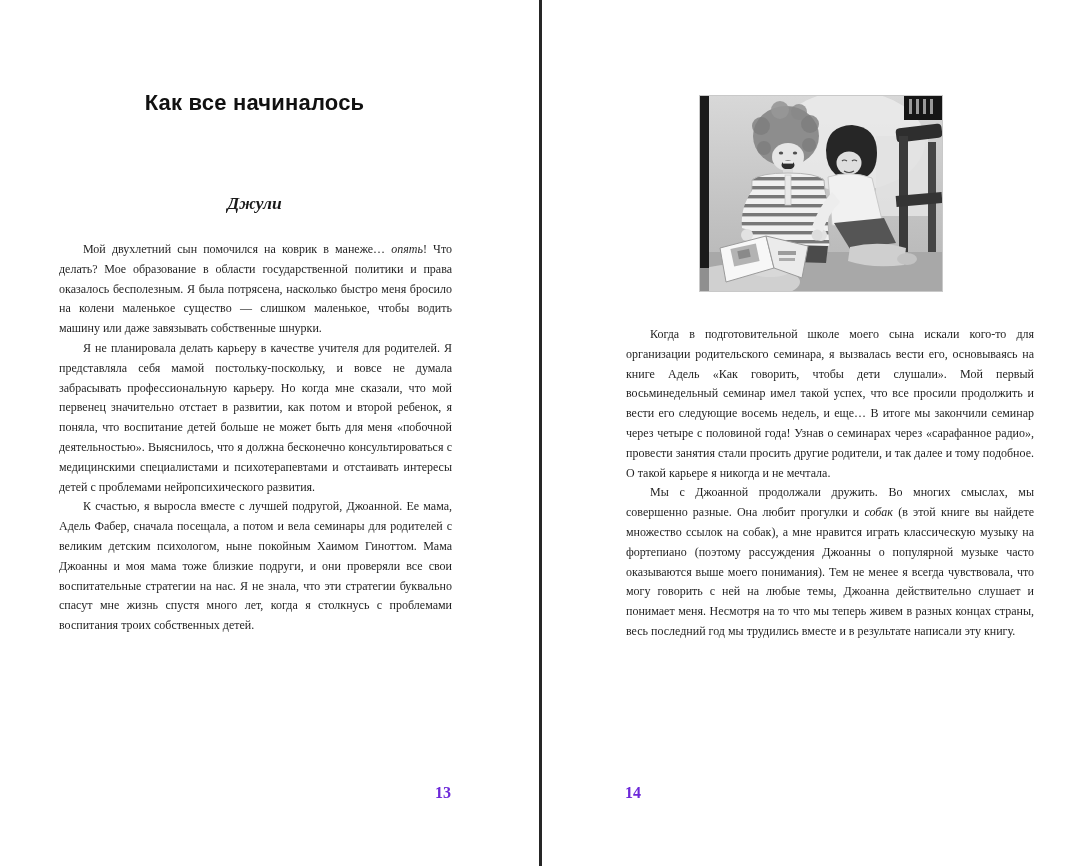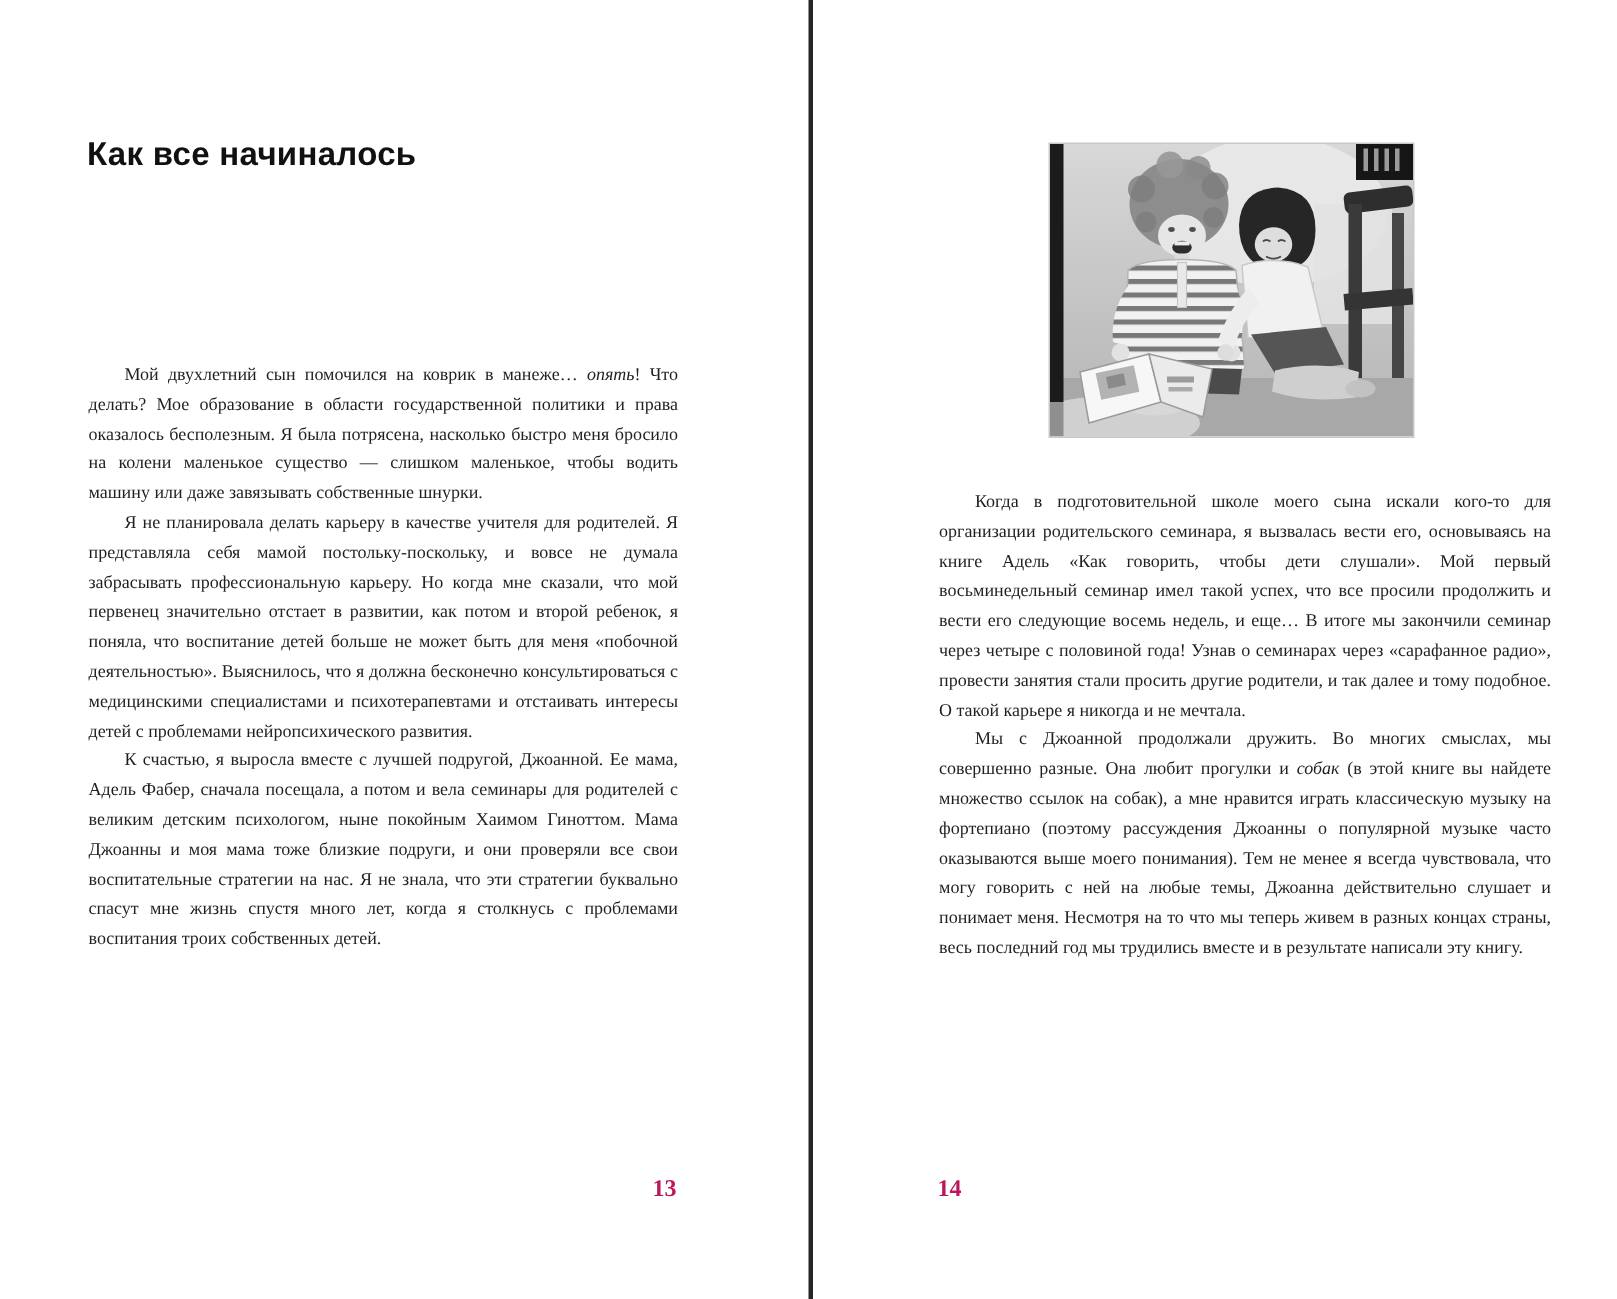--- a/index.html
+++ b/index.html
@@ -4,34 +4,34 @@
 <style>
   html,body{margin:0;padding:0;background:#ffffff;}
   .canvas{position:relative;width:1078px;height:866px;background:#ffffff;overflow:hidden;
           font-family:"Liberation Serif", serif;color:#1f1f1f;}
   .spine{position:absolute;left:539px;top:0;width:3px;height:866px;background:#262626;}
 
   .page{position:absolute;top:0;height:866px;}
   .page-left{left:58px;width:393px;}
   .page-right{left:625px;width:408px;}
 
-  .chapter-title{position:absolute;top:90px;left:0;width:100%;text-align:left;
+  .chapter-title{position:absolute;top:90px;left:0;width:100%;text-align:center;
                  font-family:"Liberation Sans", sans-serif;font-weight:700;
                  font-size:22px;line-height:26px;color:#111;letter-spacing:.2px;}
   .section-subtitle{position:absolute;top:193px;left:0;width:100%;text-align:center;
                     font-style:italic;font-weight:600;font-size:17.5px;color:#1a1a1a;}
 
   .body-text{position:absolute;left:1px;width:100%;font-size:12px;line-height:19.8px;
              text-align:justify;hyphens:auto;-webkit-hyphens:auto;}
   .body-left{top:240px;}
   .body-right{top:325px;}
   .body-text p{margin:0;text-indent:24px;}
   .body-text em{font-style:italic;}
 
-  .page-number{position:absolute;top:784px;font-weight:700;font-size:16px;color:#be185d;}
+  .page-number{position:absolute;top:784px;font-weight:700;font-size:16px;color:#6d28d9;}
   .page-number-left{right:0;text-align:right;}
   .page-number-right{left:0;text-align:left;}
 
   .running-header{position:absolute;top:54px;left:2px;width:393px;display:flex;
                   align-items:flex-end;font-family:"Liberation Sans", sans-serif;}
   .running-header-title{font-weight:700;font-size:15.5px;line-height:17px;color:#151515;
                         white-space:nowrap;}
   .running-header-rule{flex:1;margin-left:8px;margin-bottom:3px;border-bottom:2px solid #4d4d4d;min-width:30px;}
 
   .photo-block{position:absolute;left:75px;top:96px;width:242px;}
@@ -39,20 +39,21 @@
   .photo-caption{margin-top:7px;width:100%;text-align:center;font-style:italic;
                  font-size:15.5px;color:#1a1a1a;}
 </style>
 </head>
 <body>
 
 <div class="canvas">
 
   <div class="page page-left">
     <div class="chapter-title">Как все начиналось</div>
+    <div class="section-subtitle">Джули</div>
     <div class="body-text body-left">
         <p><span>Мой двухлетний сын помочился на коврик в манеже… </span><em>опять</em><span>! Что делать? Мое образование в области государственной политики и права оказалось бесполезным. Я была потрясена, насколько быстро меня бросило на колени маленькое существо — слишком маленькое, чтобы водить машину или даже завязывать собственные шнурки.</span></p>
         <p><span>Я не планировала делать карьеру в качестве учителя для родителей. Я представляла себя мамой постольку-поскольку, и вовсе не думала забрасывать профессиональную карьеру. Но когда мне сказали, что мой первенец значительно отстает в развитии, как потом и второй ребенок, я поняла, что воспитание детей больше не может быть для меня «побочной деятельностью». Выяснилось, что я должна бесконечно консультироваться с медицинскими специалистами и психотерапевтами и отстаивать интересы детей с проблемами нейропсихического развития.</span></p>
         <p><span>К счастью, я выросла вместе с лучшей подругой, Джоанной. Ее мама, Адель Фабер, сначала посещала, а потом и вела семинары для родителей с великим детским психологом, ныне покойным Хаимом Гиноттом. Мама Джоанны и моя мама тоже близкие подруги, и они проверяли все свои воспитательные стратегии на нас. Я не знала, что эти стратегии буквально спасут мне жизнь спустя много лет, когда я столкнусь с проблемами воспитания троих собственных детей.</span></p>
       </div>
     <div class="page-number page-number-left">13</div>
   </div>
 
   <div class="spine"></div>
 

